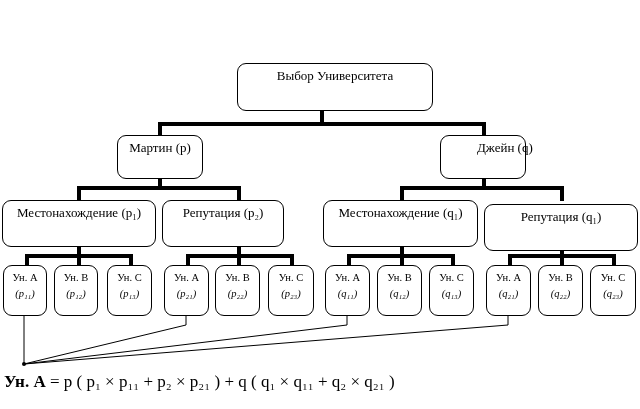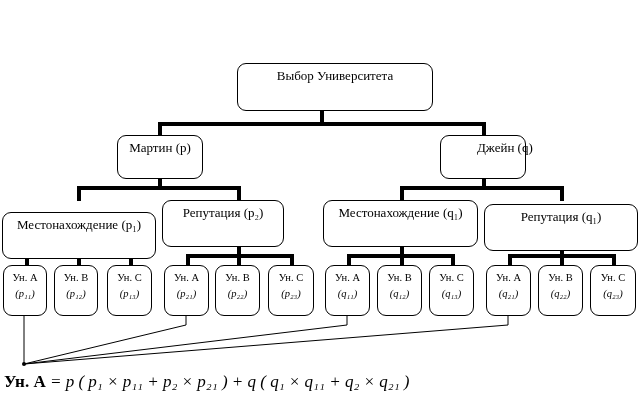--- a/index.html
+++ b/index.html
@@ -7,21 +7,21 @@
          font-family:"Liberation Serif","DejaVu Serif",serif; color:#000; }
   .box { position:absolute; border:1px solid #000; border-radius:9px; background:#fff;
          box-sizing:border-box; text-align:center; }
   .box .lbl { display:block; margin-top:4px; font-size:13px; line-height:16px; white-space:nowrap; }
   .leaf .lbl { font-size:10.5px; line-height:13px; margin-top:5px; }
   .leaf .var { display:block; font-size:10.5px; line-height:14px; margin-top:3px; font-style:italic; }
   .line { position:absolute; background:#000; }
   svg.conn { position:absolute; left:0; top:0; width:640px; height:409px; pointer-events:none; }
   .formula { position:absolute; left:4px; top:372px; font-size:17px; white-space:nowrap; }
   .formula .lead { font-weight:bold; }
-  .formula .math { font-style:italic; }
+  .formula .math { }
 </style>
 </head>
 <body>
 
 <div class="line" style="left:320px;top:110px;width:4px;height:15px;"></div>
 <div class="line" style="left:158px;top:122px;width:328px;height:4px;"></div>
 <div class="line" style="left:158px;top:122px;width:4px;height:14px;"></div>
 <div class="line" style="left:482px;top:122px;width:4px;height:14px;"></div>
 
 <div class="line" style="left:158px;top:178px;width:4px;height:10px;"></div>
@@ -69,21 +69,21 @@
   <span class="lbl">Выбор Университета</span>
 </div>
 
 <div class="box" style="left:117px;top:135px;width:86px;height:44px;">
   <span class="lbl">Мартин (p)</span>
 </div>
 <div class="box" style="left:440px;top:135px;width:86px;height:44px;padding-left:36px;">
   <span class="lbl">Джейн (q)</span>
 </div>
 
-<div class="box" style="left:2px;top:212px;width:154px;height:47px;">
+<div class="box" style="left:2px;top:200px;width:154px;height:47px;">
   <span class="lbl">Местонахождение (p₁)</span>
 </div>
 <div class="box" style="left:162px;top:200px;width:122px;height:47px;">
   <span class="lbl">Репутация (p₂)</span>
 </div>
 <div class="box" style="left:323px;top:200px;width:155px;height:47px;">
   <span class="lbl">Местонахождение (q₁)</span>
 </div>
 <div class="box" style="left:484px;top:204px;width:154px;height:47px;">
   <span class="lbl">Репутация (q₁)</span>

